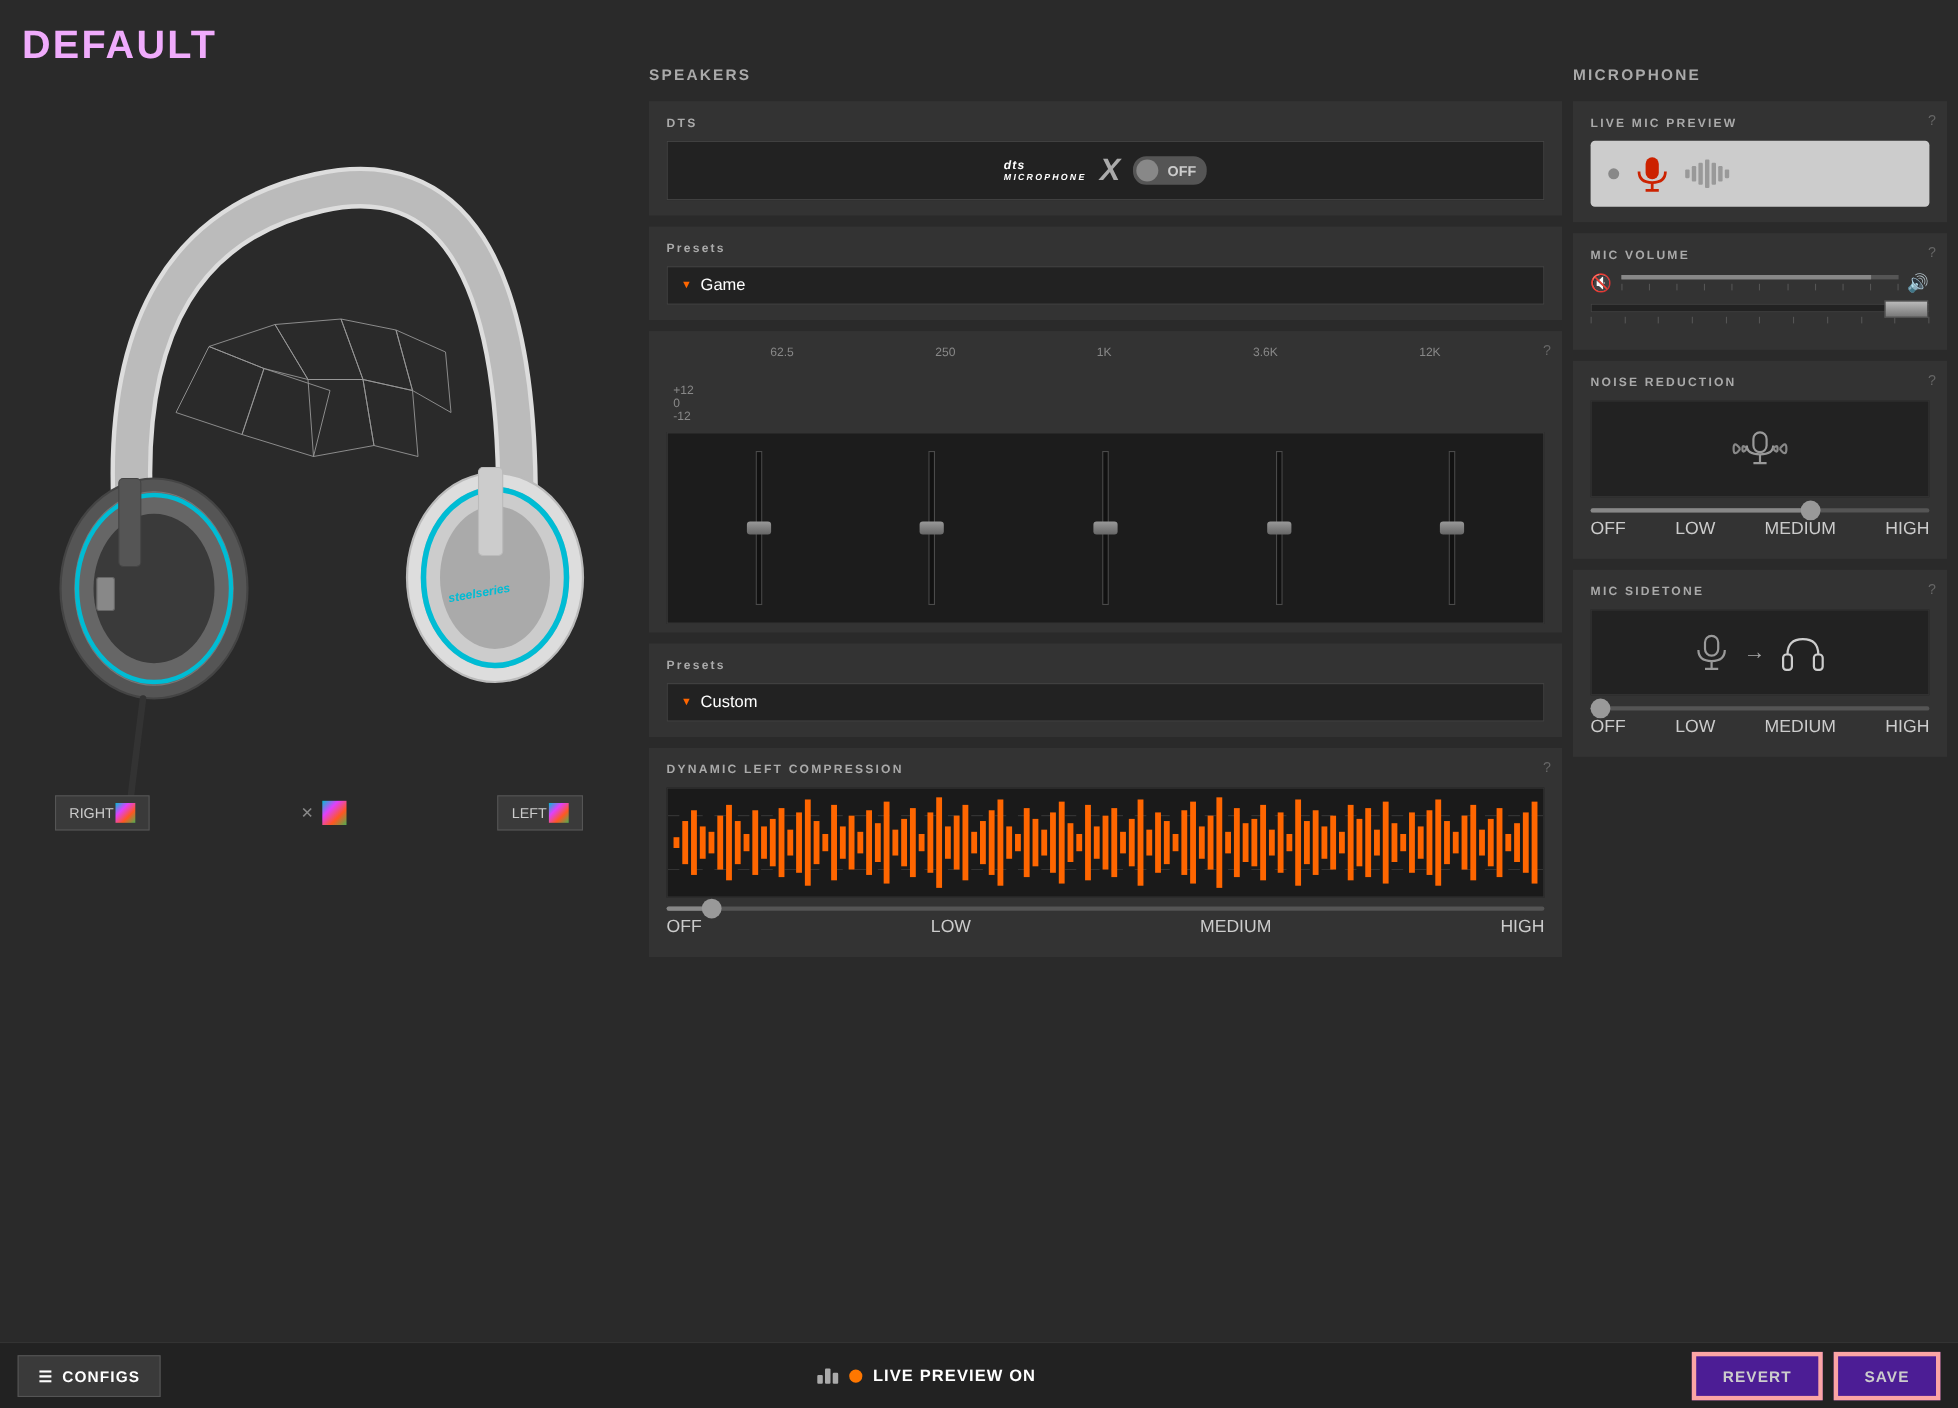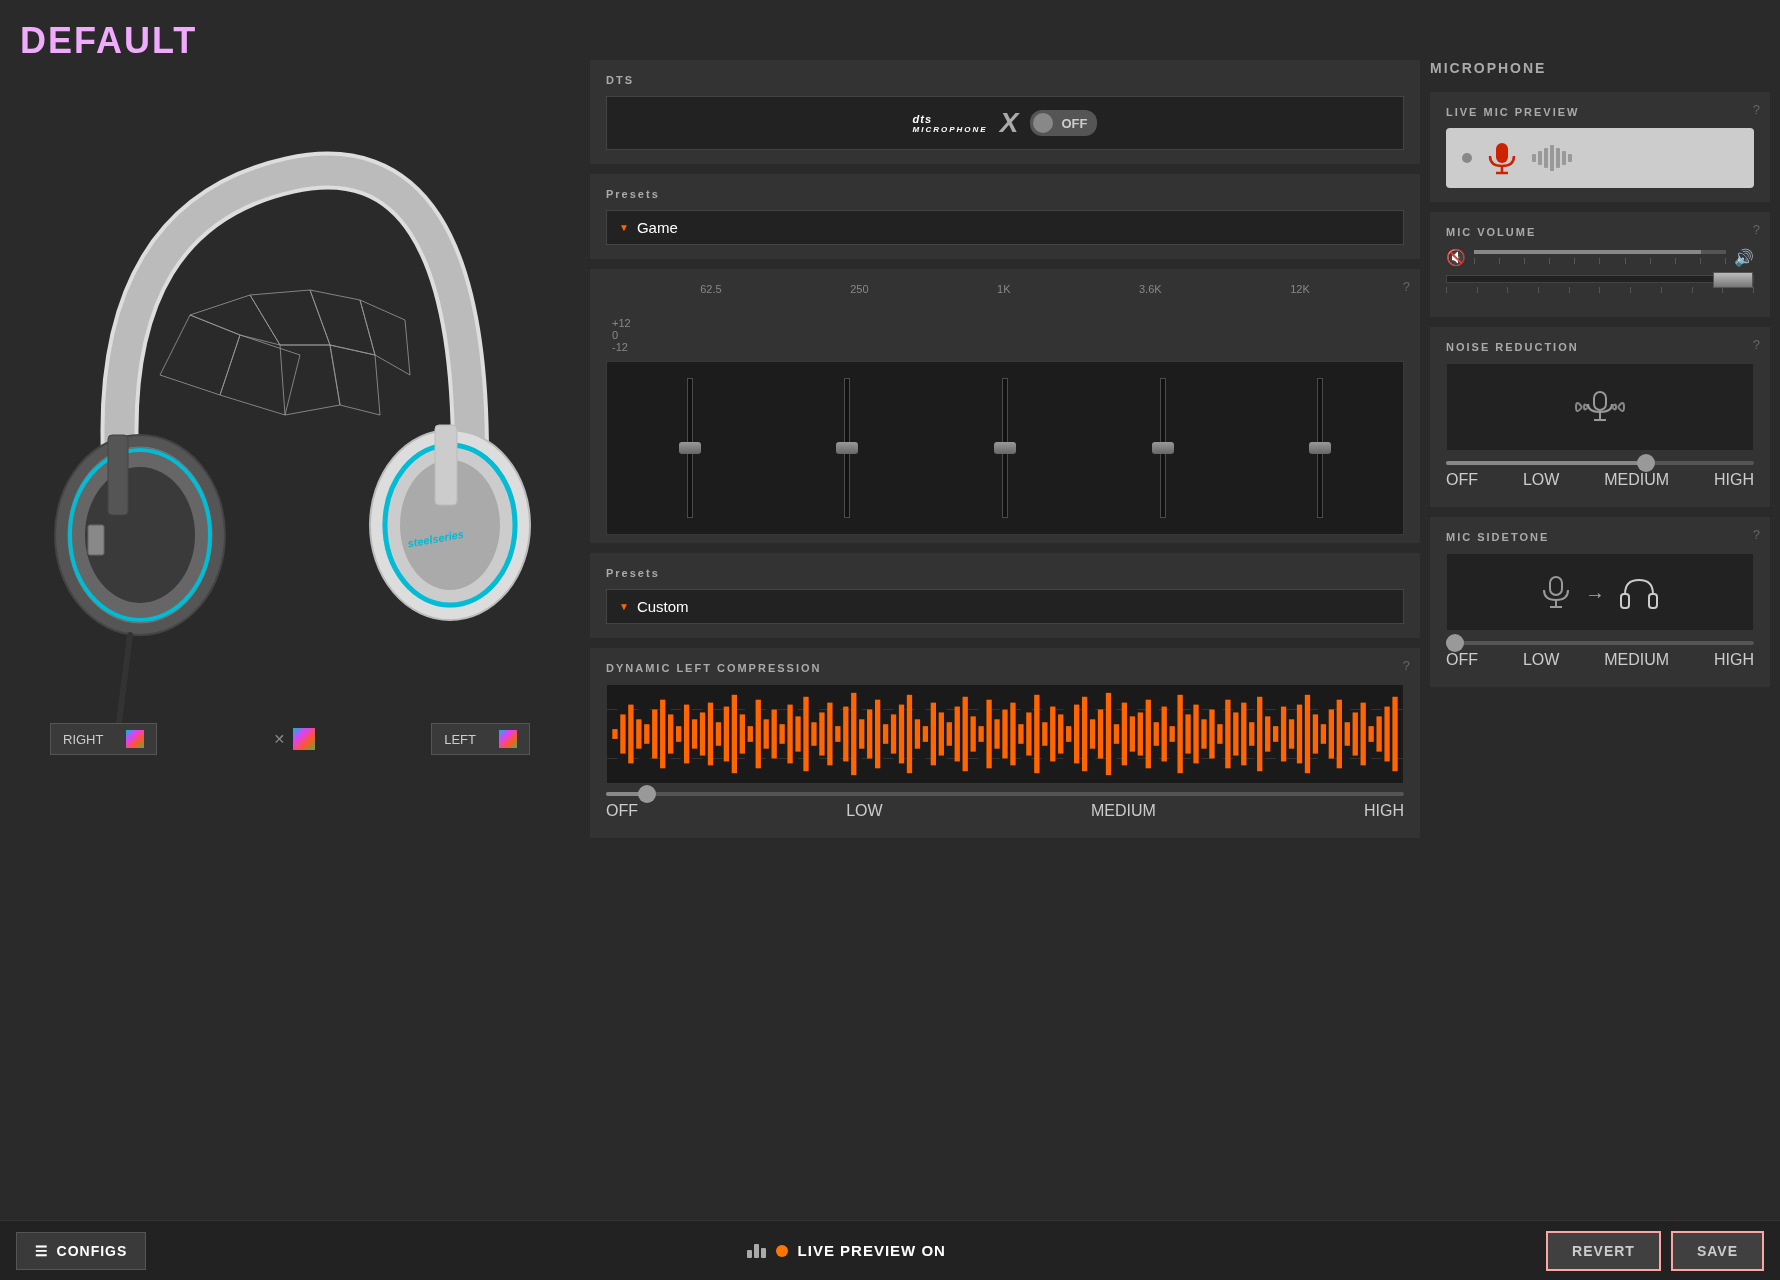--- a/index.html
+++ b/index.html
@@ -54,21 +54,21 @@
     }
 
     .led-label {
       background: #3a3a3a;
       border: 1px solid #555;
       padding: 6px 12px;
       font-size: 13px;
       color: #ccc;
       display: flex;
       align-items: center;
-      gap: 23px;
+      gap: 2px;
     }
 
     .led-color-box {
       width: 18px;
       height: 18px;
       background: linear-gradient(135deg, #00bcd4, #e040fb, #ff5722, #4caf50);
     }
 
     .led-connector {
       display: flex;
@@ -338,22 +338,22 @@
       font-weight: bold;
       letter-spacing: 1px;
     }
 
     .footer-right {
       display: flex;
       gap: 10px;
     }
 
     .revert-btn, .save-btn {
-      background: #404040;
-      border: 2px solid #fca5a5;
+      background: #4c1d95;
+      border: 4px solid #fca5a5;
       color: #ccc;
       padding: 10px 24px;
       font-size: 14px;
       font-weight: bold;
       cursor: pointer;
       letter-spacing: 1px;
     }
 
     
     .h-slider-container {
@@ -529,20 +529,21 @@
         <span>LEFT</span>
         <div class="led-color-box"></div>
       </div>
     </div>
   </div>
 </div>
 
 <div class="right-panel">
 
   <div class="speakers-panel">
+    <div class="section-header">SPEAKERS</div>
 
     <div class="card">
       <div class="card-title">DTS</div>
       <div class="dts-button">
         <div class="dts-logo">
           <span style="font-size:11px;letter-spacing:1px;">dts</span>
           <span style="font-size:8px;letter-spacing:2px;">MICROPHONE</span>
         </div>
         <div class="dts-x" style="font-size:28px;color:#aaa;font-style:italic;">X</div>
         <div class="toggle-off">

